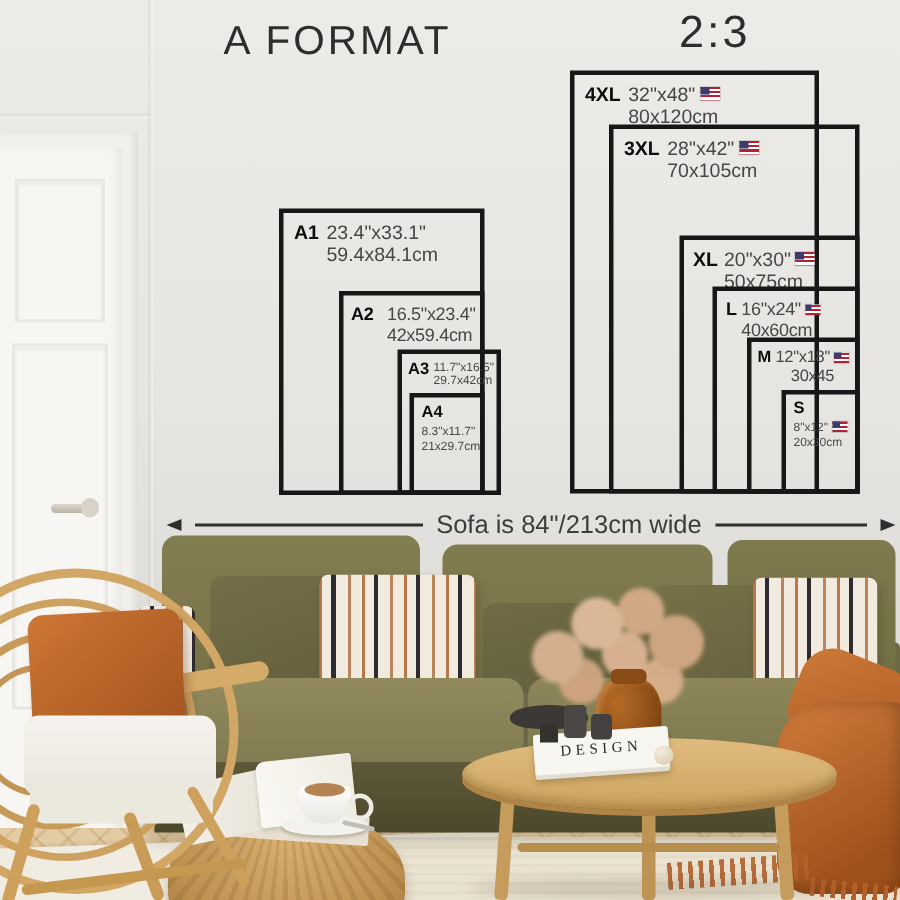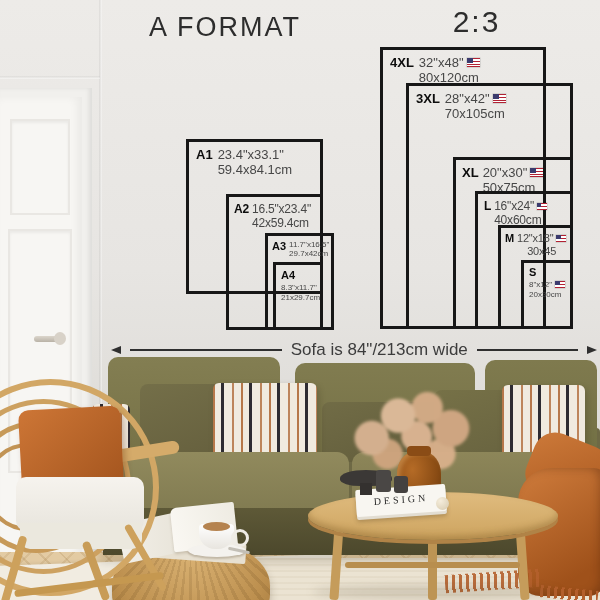--- a/index.html
+++ b/index.html
@@ -69,33 +69,33 @@
     <div class="abs" style="left:54px;top:235px;width:12px;height:13px;border-radius:50%;background:#d8d2c8;"></div>
   </div>
 
   <div class="abs herring" style="left:0;top:552px;width:600px;height:48px;"></div>
   <div class="abs" style="left:-10px;top:560px;width:345px;height:50px;background:#f1ece1;transform:rotate(-2deg);box-shadow:0 -2px 3px rgba(0,0,0,.05);"></div>
   <div class="abs" style="left:140px;top:558px;width:470px;height:48px;background:#ebe3d2;
               background-image:repeating-linear-gradient(180deg,rgba(160,140,100,.08) 0 2px,transparent 2px 6px);"></div>
 
   <div class="dtitle" style="left:127px;top:12px;width:196px;font-size:27px;">A FORMAT</div>
 
-  <div class="frame f13" style="left:186px;top:139px;width:137px;height:155px;">
+  <div class="frame f13" style="left:186px;top:139px;width:137px;height:191px;">
     <div class="flabel">
       <span class="fcode">A1</span>
       <span class="fbody">
           <span class="frow">
             <span class="finch">23.4"x33.1"</span>
           </span>
       <span class="fcm">59.4x84.1cm</span>
         </span>
     </div>
   </div>
   <div class="frame f12" style="left:226px;top:194px;width:97px;height:136px;">
-    <div class="flabel" style="padding-left:5px;gap:3px;">
+    <div class="flabel" style="padding-left:5px;gap:3px;justify-content:space-between;">
       <span class="fcode">A2</span>
       <span class="fbody">
           <span class="frow">
             <span class="finch">16.5"x23.4"</span>
           </span>
       <span class="fcm">42x59.4cm</span>
         </span>
     </div>
   </div>
   <div class="frame fsm" style="left:254px;top:233px;width:69px;height:97px;margin-left:11px;">

